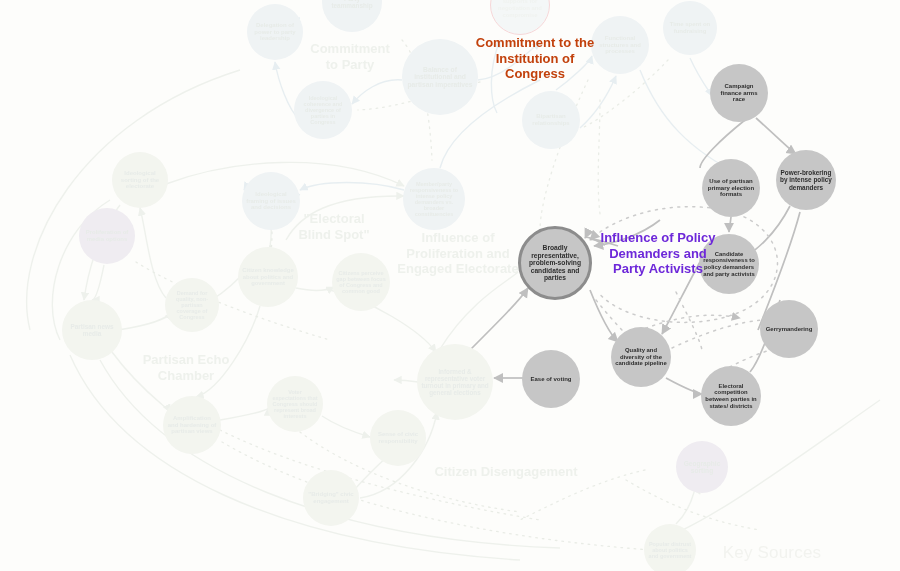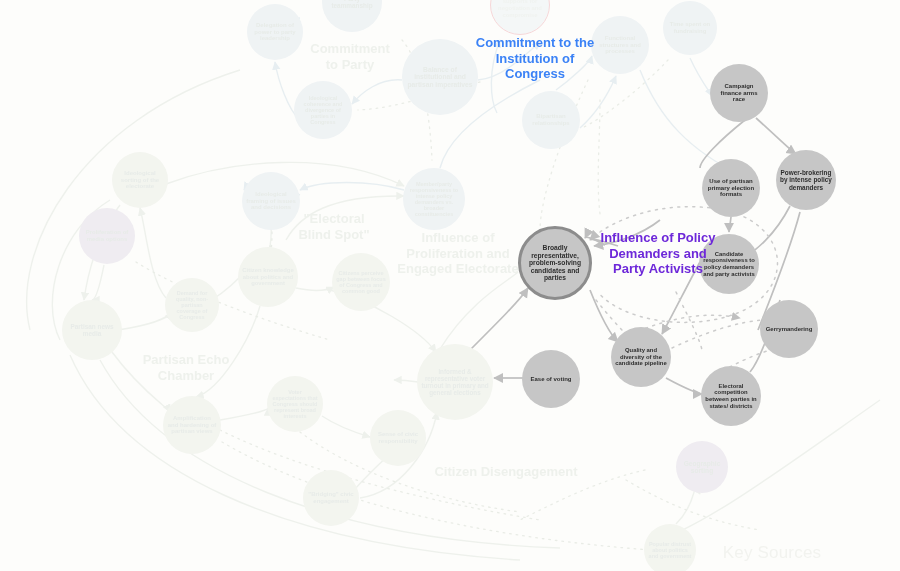--- a/index.html
+++ b/index.html
@@ -225,21 +225,21 @@
       <div class="node" style="left: 760px; top: 300px; height: 58px; width: 58px; background: rgb(198, 198, 198); font-size: 6px; color: rgb(46, 46, 46);">
         <span>Gerrymandering</span>
       </div>
       <div class="node" style="left: 522px; top: 350px; height: 58px; width: 58px; background: rgb(198, 198, 198); font-size: 6px; color: rgb(46, 46, 46);">
         <span>Ease of voting</span>
       </div>
     </div>
   <div id="labels">
       <div class="cluster-label" style="left: 350px; top: 57px; font-size: 13px; color: rgb(238, 241, 236);">Commitment
 to Party</div>
-      <div class="cluster-label" style="left: 535px; top: 58px; font-size: 13px; color: #3b82f6;">Commitment to the
+      <div class="cluster-label" style="left: 535px; top: 58px; font-size: 13px; color: #c2410c;">Commitment to the
 Institution of
 Congress</div>
       <div class="cluster-label" style="left: 334px; top: 227px; font-size: 13px; color: rgb(238, 241, 236);">"Electoral
 Blind Spot"</div>
       <div class="cluster-label" style="left: 458px; top: 253px; font-size: 13px; color: rgb(238, 241, 236);">Influence of
 Proliferation and
 Engaged Electorate</div>
       <div class="cluster-label" style="left: 658px; top: 253px; font-size: 13px; color: #6d28d9;">Influence of Policy
 Demanders and
 Party Activists</div>

